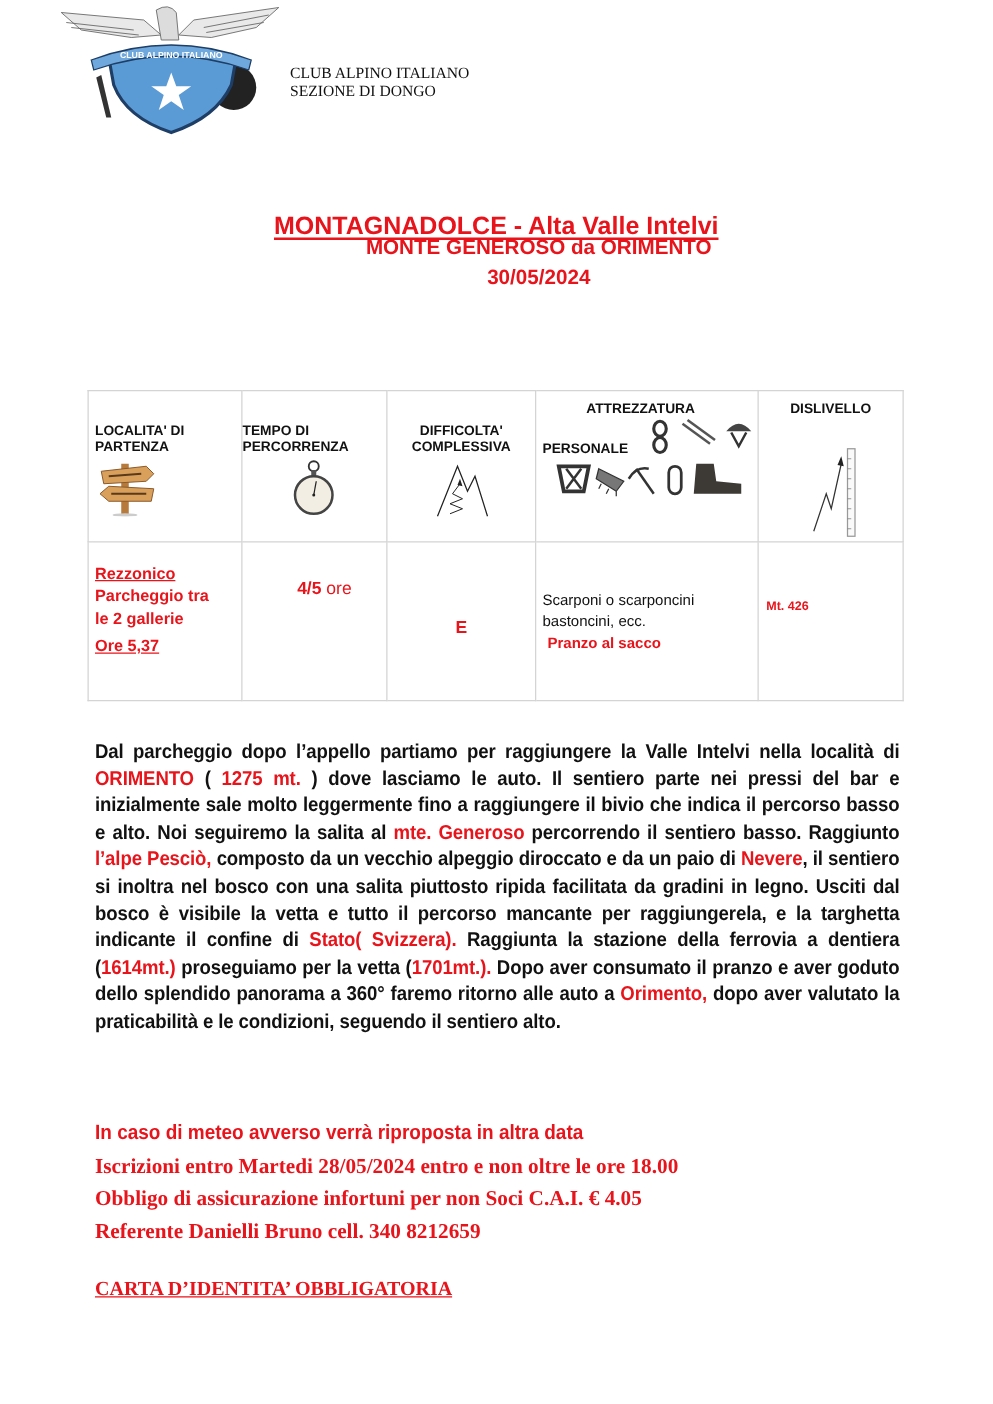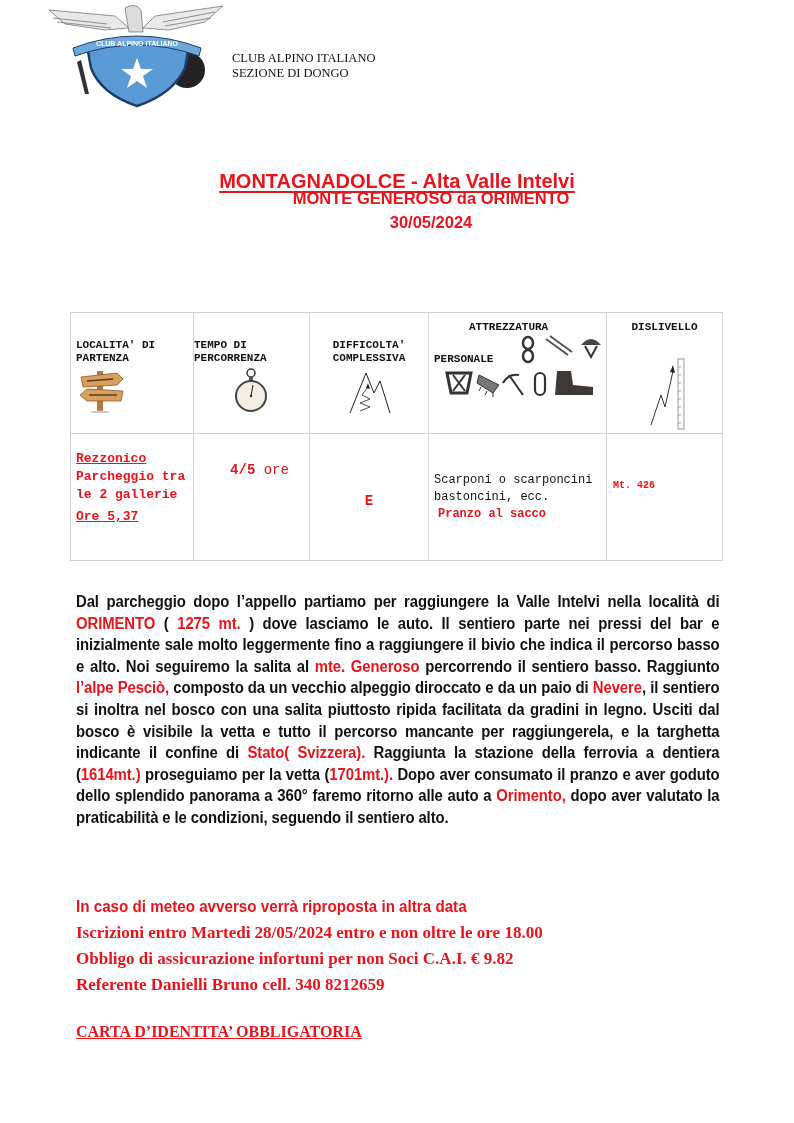--- a/index.html
+++ b/index.html
@@ -3,21 +3,21 @@
 <meta charset="utf-8">
 <style>
   html, body { margin: 0; padding: 0; background: #ffffff; }
   body { width: 794px; height: 1123px; position: relative; overflow: hidden; font-family: "Liberation Serif", serif; color: #000; }
   .logo { position: absolute; left: 45px; top: 2px; width: 182px; height: 106px; }
   .org { position: absolute; left: 232px; top: 51px; font-family: "Liberation Serif", serif; font-size: 12.5px; line-height: 15px; color: #111; }
   .title { position: absolute; left: 0; width: 794px; top: 140px; text-align: center; font-family: "Liberation Sans", sans-serif; font-weight: bold; font-size: 20px; color: #e8141b; margin-top: 30px; }
   .title span { text-decoration: underline; text-decoration-thickness: 2px; text-underline-offset: 3px; }
   .subtitle { position: absolute; left: 0; width: 794px; top: 186px; text-align: center; font-family: "Liberation Sans", sans-serif; font-weight: bold; font-size: 16.5px; line-height: 24px; color: #e8141b; padding-left: 34px; }
   table.info { position: absolute; left: 70px; top: 312px; width: 652px; border-collapse: collapse; table-layout: fixed; }
-  table.info td { border: 1px solid #d4d4d4; vertical-align: top; padding: 0; font-family: Liberation Mono, monospace; }
+  table.info td { border: 1px solid #d4d4d4; vertical-align: top; padding: 0; font-family: Liberation Sans, sans-serif; }
   .hdr { font-weight: bold; font-size: 11px; line-height: 12.5px; color: #111; }
   .red { color: #e8141b; }
   .cell-inner { position: relative; height: 120px; }
   .row2 .cell-inner { height: 126px; }
   .body-text { position: absolute; left: 76px; top: 591px; width: 643px; font-family: "Liberation Sans", sans-serif; font-size: 16px; line-height: 21.6px; text-align: justify; font-weight: bold; color: #111; letter-spacing: -0.1px; transform: scaleX(0.93); transform-origin: left top; width: 692px; }
   .hl { color: #e8141b; }
   .notice1 { position: absolute; left: 76px; top: 897px; font-family: "Liberation Sans", sans-serif; font-weight: bold; font-size: 16.5px; color: #e8141b; transform: scaleX(0.92); transform-origin: left top; }
   .notice { position: absolute; left: 76px; font-family: "Liberation Serif", serif; font-weight: bold; font-size: 17px; color: #e8141b; }
   .carta { position: absolute; left: 76px; top: 1023px; font-family: "Liberation Serif", serif; font-weight: bold; font-size: 16px; color: #e8141b; text-decoration: underline; }
 </style>
@@ -216,15 +216,15 @@
       </div>
     </td>
   </tr>
 </tbody>
   </table>
 
 <div class="body-text"><span>Dal parcheggio dopo l’appello partiamo per raggiungere la Valle Intelvi nella località di </span><span class="hl">ORIMENTO</span><span> ( </span><span class="hl">1275 mt.</span><span> ) dove lasciamo le auto. Il sentiero parte nei pressi del bar e inizialmente sale molto leggermente fino a raggiungere il bivio che indica il percorso basso e alto. Noi seguiremo la salita al </span><span class="hl">mte. Generoso</span><span> percorrendo il sentiero basso. Raggiunto </span><span class="hl">l’alpe Pesciò,</span><span> composto da un vecchio alpeggio diroccato e da un paio di </span><span class="hl">Nevere</span><span>, il sentiero si inoltra nel bosco con una salita piuttosto ripida facilitata da gradini in legno. Usciti dal bosco è visibile la vetta e tutto il percorso mancante per raggiungerela, e la targhetta indicante il confine di </span><span class="hl">Stato( Svizzera).</span><span> Raggiunta la stazione della ferrovia a dentiera (</span><span class="hl">1614mt.)</span><span> proseguiamo per la vetta (</span><span class="hl">1701mt.).</span><span> Dopo aver consumato il pranzo e aver goduto dello splendido panorama a 360° faremo ritorno alle auto a </span><span class="hl">Orimento,</span><span> dopo aver valutato la praticabilità e le condizioni, seguendo il sentiero alto.</span></div>
 
 <div class="notice1">In caso di meteo avverso verrà riproposta in altra data</div>
 <div class="notice" style="top:923px;">Iscrizioni entro Martedi 28/05/2024 entro e non oltre le ore 18.00</div>
-<div class="notice" style="top:949px;">Obbligo di assicurazione infortuni per non Soci C.A.I.  € 9.82</div>
+<div class="notice" style="top:949px;">Obbligo di assicurazione infortuni per non Soci C.A.I.  € 4.05</div>
 <div class="notice" style="top:975px;">Referente Danielli Bruno cell. 340 8212659</div>
 <div class="carta">CARTA D’IDENTITA’ OBBLIGATORIA</div>
 
 </body></html>

